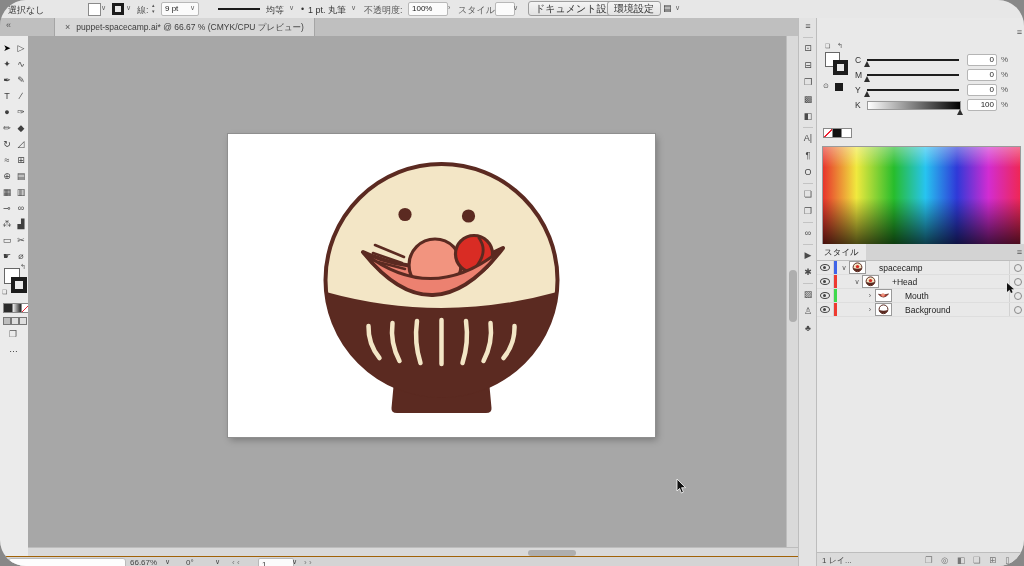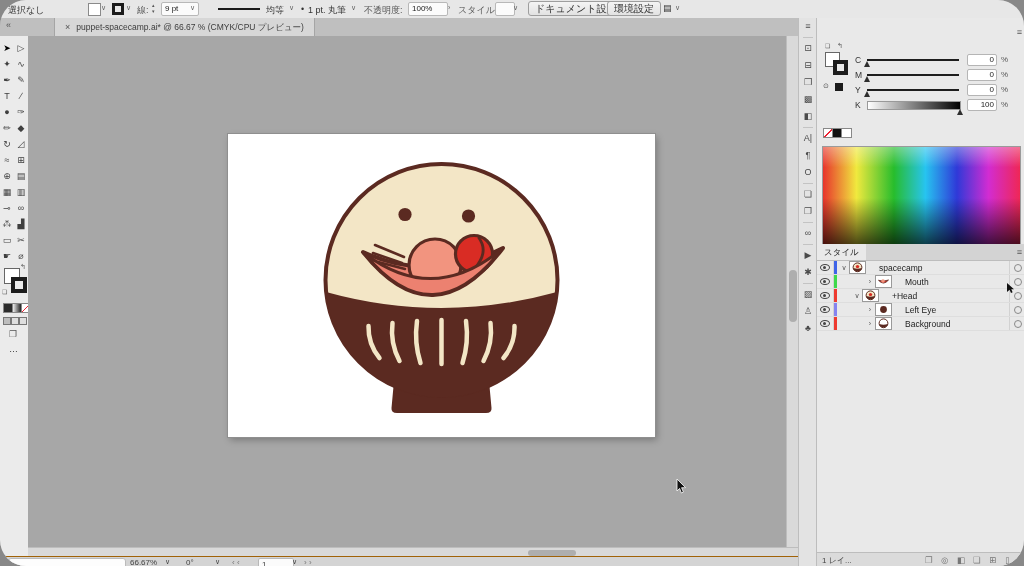--- a/index.html
+++ b/index.html
@@ -333,63 +333,47 @@
           </span>
           <span class="lname">spacecamp</span>
           <span class="tgtbox">
             <span class="tgt"></span>
           </span>
         </div>
         <div class="lrow">
           <span class="eyebox">
             <span class="eyeic"></span>
           </span>
-          <span class="colbar" style="background:#3fd94c"></span>
-          <span class="disc" style="margin-left:29px">›</span>
-          <span class="thumb">
-            <svg width="15" height="11" viewBox="0 0 15 11">
-              <path d="M2.5 4.3 Q7.5 6 12.5 4 Q7.5 10 2.5 4.3Z" style="fill:var(--red);stroke:var(--brown)" stroke-width="0.8"></path>
-              <circle cx="7" cy="5" r="1.8" style="fill:var(--salmon-light)"></circle>
-            </svg>
-          </span>
-          <span class="lname">Mouth</span>
-          <span class="tgtbox">
-            <span class="tgt"></span>
-          </span>
-        </div>
-        <div class="lrow">
-          <span class="eyebox">
-            <span class="eyeic"></span>
-          </span>
           <span class="colbar" style="background:#ee3a30"></span>
           <span class="disc" style="margin-left:16px">∨</span>
           <span class="thumb">
             <svg width="15" height="11" viewBox="0 0 15 11">
               <circle cx="7.5" cy="5.3" r="4.4" style="fill:var(--cream);stroke:var(--brown)" stroke-width="1"></circle>
               <path d="M3.2 6 Q7.5 7.3 11.8 6 A4.4 4.4 0 0 1 3.2 6 Z" style="fill:var(--brown)"></path>
               <circle cx="7.5" cy="4.6" r="1.7" style="fill:var(--red)"></circle>
             </svg>
           </span>
           <span class="lname">+Head</span>
           <span class="tgtbox">
             <span class="tgt"></span>
           </span>
         </div>
         <div class="lrow">
           <span class="eyebox">
             <span class="eyeic"></span>
           </span>
-          <span class="colbar" style="background:#8583f0"></span>
+          <span class="colbar" style="background:#3fd94c"></span>
           <span class="disc" style="margin-left:29px">›</span>
           <span class="thumb">
             <svg width="15" height="11" viewBox="0 0 15 11">
-              <circle cx="7.5" cy="5.5" r="3.4" style="fill:var(--brown)"></circle>
+              <path d="M2.5 4.3 Q7.5 6 12.5 4 Q7.5 10 2.5 4.3Z" style="fill:var(--red);stroke:var(--brown)" stroke-width="0.8"></path>
+              <circle cx="7" cy="5" r="1.8" style="fill:var(--salmon-light)"></circle>
             </svg>
           </span>
-          <span class="lname">Left Eye</span>
+          <span class="lname">Mouth</span>
           <span class="tgtbox">
             <span class="tgt"></span>
           </span>
         </div>
         <div class="lrow">
           <span class="eyebox">
             <span class="eyeic"></span>
           </span>
           <span class="colbar" style="background:#ee3a30"></span>
           <span class="disc" style="margin-left:29px">›</span>

